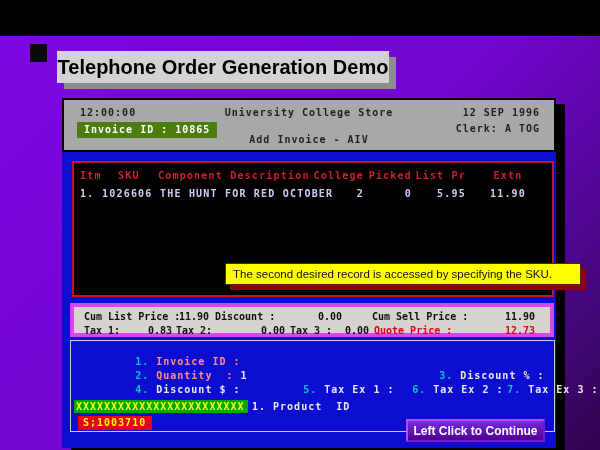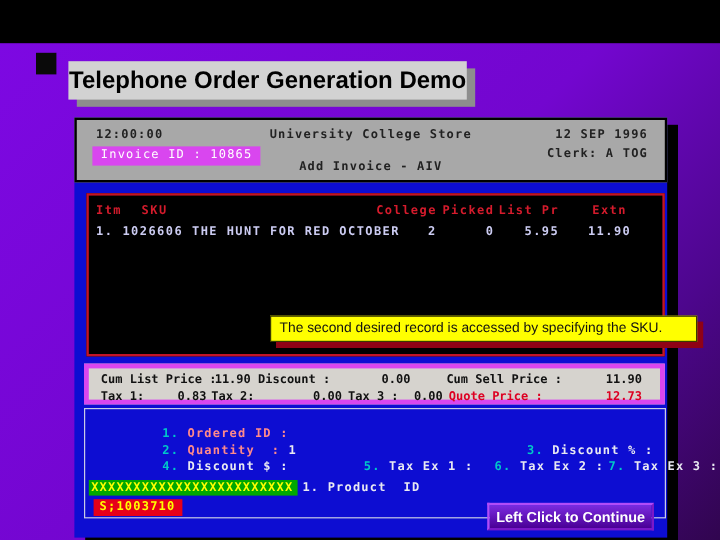--- a/index.html
+++ b/index.html
@@ -25,22 +25,22 @@
     background:#a8a8a8; border:2px solid #000; color:#222;
     font-size:10px; font-weight:bold; letter-spacing:1px;
   }
   .scr-header span { position:absolute; white-space:pre; }
   .hdr-time { left:16px; top:7px; }
   .hdr-store { left:0; right:0; top:7px; text-align:center; }
   .hdr-date { right:14px; top:7px; }
   .hdr-clerk { right:14px; top:23px; }
   .hdr-mode { left:0; right:0; top:34px; text-align:center; }
   .invoice-badge {
-    position:absolute; left:13px; top:22px; background:#d946ef; color:#fff;
-    padding:2px 7px 3px 7px; font-size:10px; font-weight:normal; letter-spacing:1px; white-space:pre;
+    position:absolute; left:13px; top:22px; background:#4d7c0f; color:#fff;
+    padding:2px 7px 3px 7px; font-size:10px; font-weight:bold; letter-spacing:1px; white-space:pre;
   }
   .order-box {
     position:absolute; left:10px; top:63px; width:482px; height:136px; box-sizing:border-box;
     background:#000; border:2px solid #c41425;
   }
   .trow { position:absolute; left:0; width:100%; height:12px; font-size:10px; font-weight:bold; letter-spacing:1.2px; }
   .trow span { position:absolute; white-space:pre; }
   .thead { top:7px; color:#d51b2c;padding-left:41px; }
   .tdata { top:25px; color:#ccccf2; }
   .c-itm { left:6px; } .c-sku-h { left:44px; } .c-sku { left:28px; }
@@ -123,20 +123,21 @@
       <span class="hdr-date">12 SEP 1996</span>
       <span class="hdr-clerk">Clerk: A TOG</span>
       <span class="hdr-mode">Add Invoice - AIV</span>
       <div class="invoice-badge">Invoice ID : 10865</div>
     </div>
 
     <div class="order-box">
       <div class="trow thead">
         <span class="c-itm">Itm</span>
         <span class="c-sku-h">SKU</span>
+        <span class="c-desc-h">Component Description</span>
         <span class="c-ord">College</span>
         <span class="c-pick">Picked</span>
         <span class="c-list">List Pr</span>
         <span class="c-extn">Extn</span>
       </div>
       <div class="trow tdata">
         <span class="c-itm">1.</span>
         <span class="c-sku">1026606</span>
         <span class="c-desc">THE HUNT FOR RED OCTOBER</span>
         <span class="c-ord">2</span>
@@ -160,21 +161,21 @@
       <span class="t2" style="left:102px">Tax 2:</span>
       <span class="t2" style="left:171px;width:40px;text-align:right">0.00</span>
       <span class="t2" style="left:216px">Tax 3 :</span>
       <span class="t2" style="left:253px;width:42px;text-align:right">0.00</span>
       <span class="t2 red-text" style="left:300px">Quote Price :</span>
       <span class="t2 red-text" style="left:416px;width:45px;text-align:right">12.73</span>
     </div>
 
     <div class="fields-box">
       <div class="fgroup" style="left:8px;top:4px">
-        <span class="num">1.</span><span class="pink"> Ordered ID :</span>
+        <span class="num">1.</span><span class="pink"> Invoice ID :</span>
       </div>
       <div class="fgroup" style="left:8px;top:18px">
         <span class="num">2.</span><span class="pink"> Quantity  : </span><span class="white">1</span>
       </div>
       <div class="fgroup" style="left:312px;top:18px">
         <span class="num">3.</span><span class="white"> Discount % :</span>
       </div>
       <div class="fgroup" style="left:8px;top:32px">
         <span class="num">4.</span><span class="white"> Discount $ :</span>
       </div>

